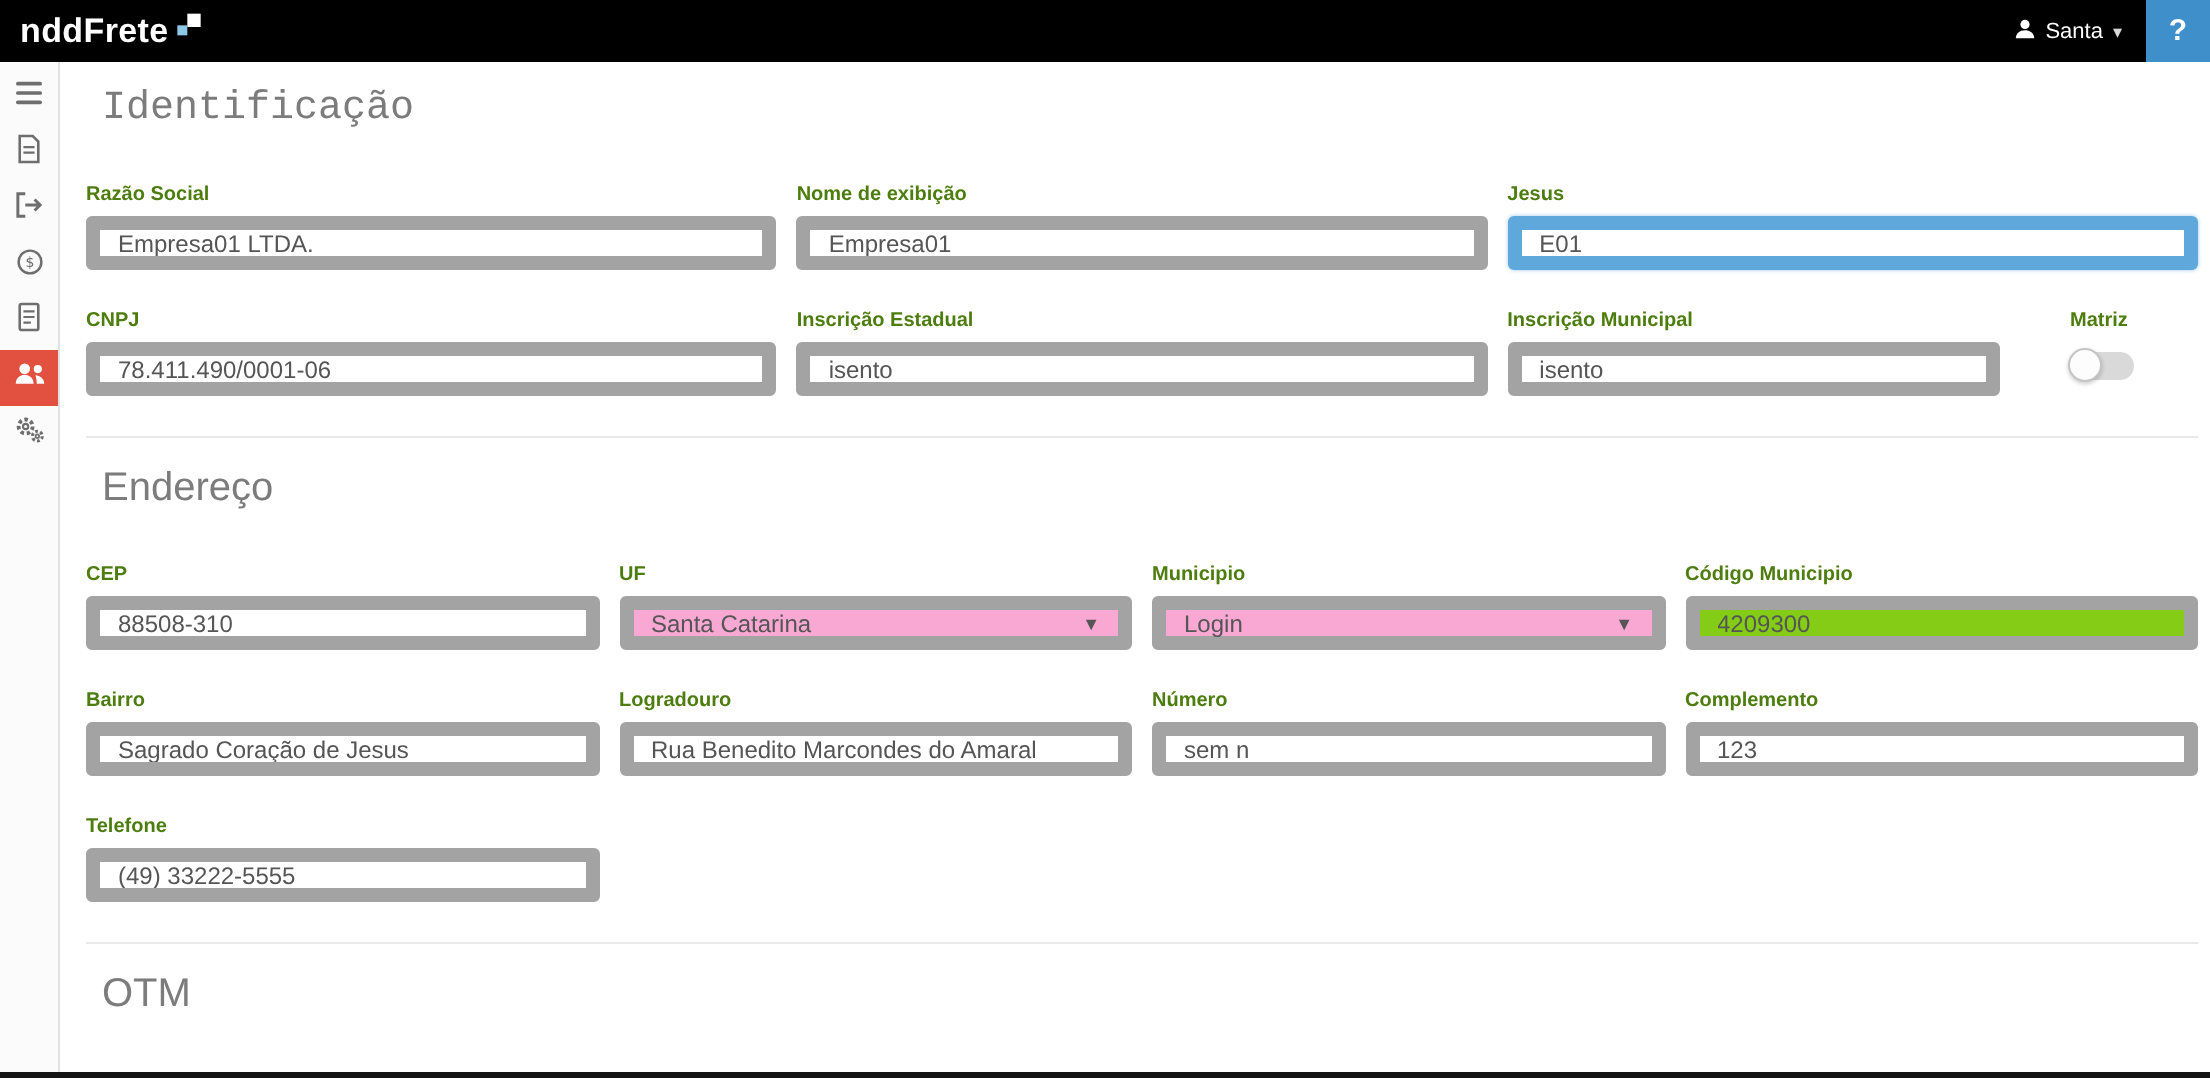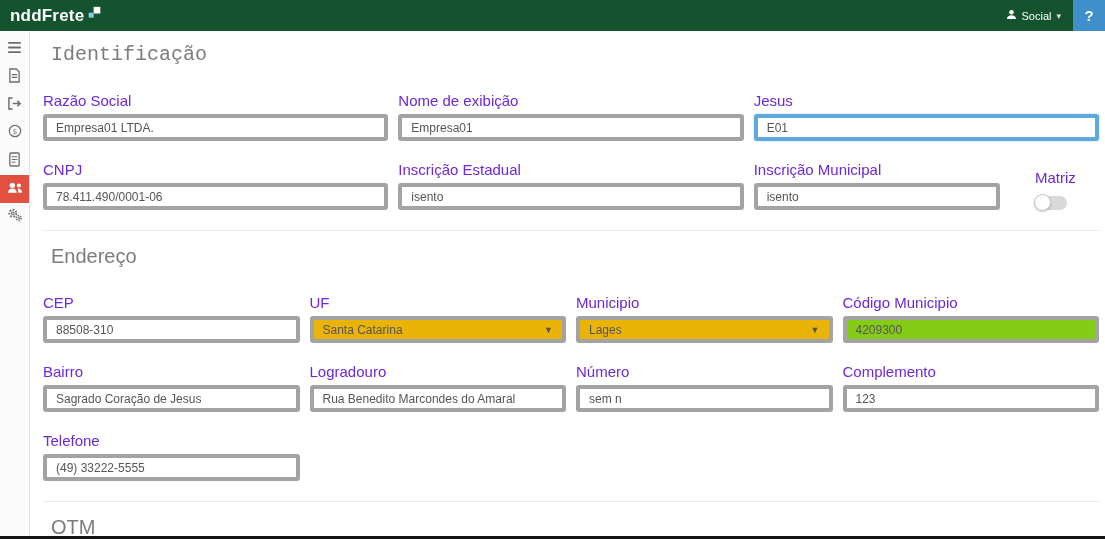--- a/index.html
+++ b/index.html
@@ -7,21 +7,21 @@
   body {
     font-family: "Liberation Sans", sans-serif;
     background: #ffffff;
     color: #444;
     position: relative;
   }
 
   
   .topbar {
     height: 31px;
-    background: #14532d;
+    background: #000000;
     display: flex;
     align-items: center;
     justify-content: space-between;
     color: #fff;
   }
   .brand {
     display: flex;
     align-items: center;
     padding-left: 10px;
     gap: 3px;
@@ -99,55 +99,55 @@
     border-top: 1px solid #e9e9e9;
     margin: 20px 0 14px 0;
   }
   .row {
     display: flex;
     gap: 10px;
     margin-bottom: 20px;
   }
   .field { display: flex; flex-direction: column; }
   .field label {
-    font-size: 15px;
-    font-weight: normal;
-    color: #6d28d9;
+    font-size: 10px;
+    font-weight: bold;
+    color: #4d7c0f;
     margin-bottom: 5px;
   }
   .field input, .select {
     height: 27px;
-    border: 4px solid #a3a3a3;
+    border: 7px solid #a3a3a3;
     border-radius: 3px;
     padding: 0 9px;
     font-size: 12px;
     font-family: "Liberation Sans", sans-serif;
     color: #555;
     background: #fff;
     width: 100%;
     outline: none;
   }
   .field input.focused {
     border-color: #5fa8dc;
     box-shadow: 0 0 2px rgba(95,168,220,.6);
   }
   .field input.disabled { background: #84cc16; }
   .select {
     display: flex;
     align-items: center;
     justify-content: space-between;
-    background: #eab308;
+    background: #f9a8d4;
     cursor: pointer;
   }
   .select .sel-caret { font-size: 9px; color: #555; }
 
   .w-third { flex: 0 0 calc((100% - 20px) / 3); }
   .w-quart { flex: 0 0 calc((100% - 30px) / 4); }
   .w-im    { flex: 0 0 246px; }
-  .matriz-wrap { margin-left: auto; width: 64px; flex: 0 0 64px; justify-content: flex-end; }
+  .matriz-wrap { margin-left: auto; width: 64px; flex: 0 0 64px; }
 
   
   .toggle {
     width: 32px;
     height: 14px;
     background: #d9d9d9;
     border-radius: 8px;
     position: relative;
     margin-top: 5px;
     cursor: pointer;
@@ -187,21 +187,21 @@
   <div class="topbar-right">
     <div class="login">
       <span>
         <svg viewBox="0 0 12 12" width="11" height="11" aria-hidden="true">
           <g fill="#ffffff">
             <circle cx="6" cy="3.5" r="2.5"></circle>
             <path d="M1 11c0-2.6 2.2-4.3 5-4.3s5 1.7 5 4.3z"></path>
           </g>
         </svg>
       </span>
-      <span>Social</span>
+      <span>Santa</span>
       <span class="caret">▾</span>
     </div>
     <div class="help">?</div>
   </div>
 </header>
 
 <nav class="sidebar">
   <div class="side-item">
     <span>
       <svg viewBox="0 0 16 14" width="15" height="13">
@@ -323,21 +323,21 @@
     <div class="field w-quart">
       <label>UF</label>
       <div class="select">
         <span>Santa Catarina</span>
         <span class="sel-caret">▼</span>
       </div>
     </div>
     <div class="field w-quart">
       <label>Municipio</label>
       <div class="select">
-        <span>Lages</span>
+        <span>Login</span>
         <span class="sel-caret">▼</span>
       </div>
     </div>
     <div class="field w-quart">
       <label>Código Municipio</label>
       <input type="text" class="disabled" readonly="" value="4209300" style="">
     </div>
   </div>
 
   <div class="row">

